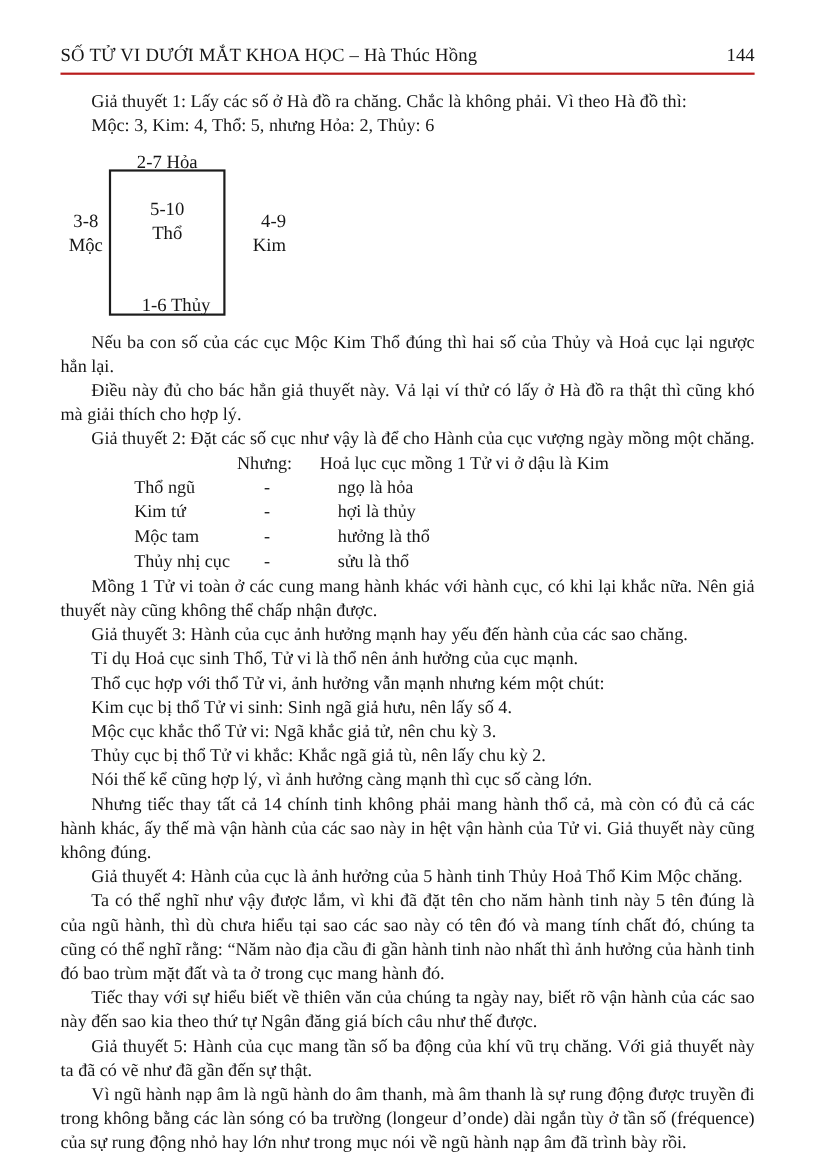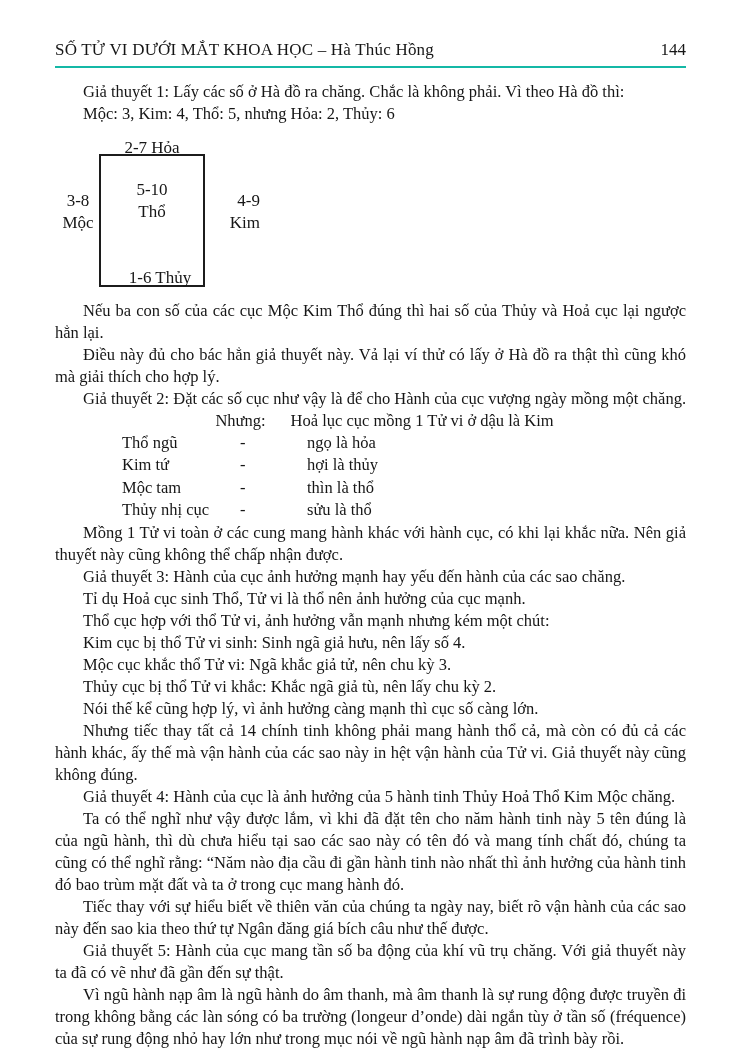--- a/index.html
+++ b/index.html
@@ -8,21 +8,21 @@
     background:#ffffff;
     font-family:"Liberation Serif","DejaVu Serif",serif;
     color:#161616;
     overflow:hidden;
   }
   .page { padding:40px 58px 0 55px; }
 
   
   .header {
     display:flex; justify-content:space-between; align-items:flex-end;
-    border-bottom:2px solid #14b8a6;
+    border-bottom:2px solid #b91c1c;
     padding-bottom:6px;
     font-size:17px; line-height:20px;
   }
   .header .title { letter-spacing:0.2px; }
 
   
   .content { margin-top:13px; }
   p.para {
     margin:0;
     font-size:16.5px;
@@ -102,21 +102,21 @@
       <span>Nhưng:</span><span class="intro-text">Hoả lục cục mồng 1 Tử vi ở dậu là Kim</span>
     </p>
 
     <div class="list-row">
       <span class="col1">Thổ ngũ</span><span class="col2">-</span><span class="col3">ngọ là hỏa</span>
     </div>
     <div class="list-row">
       <span class="col1">Kim tứ</span><span class="col2">-</span><span class="col3">hợi là thủy</span>
     </div>
     <div class="list-row">
-      <span class="col1">Mộc tam</span><span class="col2">-</span><span class="col3">thìn là thổ</span>
+      <span class="col1">Mộc tam</span><span class="col2">-</span><span class="col3">hưởng là thổ</span>
     </div>
     <div class="list-row">
       <span class="col1">Thủy nhị cục</span><span class="col2">-</span><span class="col3">sửu là thổ</span>
     </div>
 
     <p class="para">Mồng 1 Tử vi toàn ở các cung mang hành khác với hành cục, có khi lại khắc nữa. Nên giả thuyết này cũng không thể chấp nhận được.</p>
     <p class="para">Giả thuyết 3: Hành của cục ảnh hưởng mạnh hay yếu đến hành của các sao chăng.</p>
     <p class="para">Tỉ dụ Hoả cục sinh Thổ, Tử vi là thổ nên ảnh hưởng của cục mạnh.</p>
     <p class="para">Thổ cục hợp với thổ Tử vi, ảnh hưởng vẫn mạnh nhưng kém một chút:</p>
     <p class="para">Kim cục bị thổ Tử vi sinh: Sinh ngã giả hưu, nên lấy số 4.</p>

